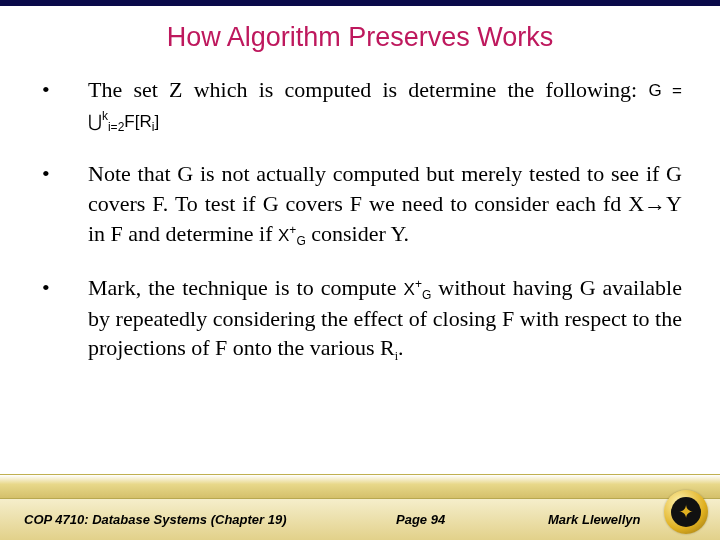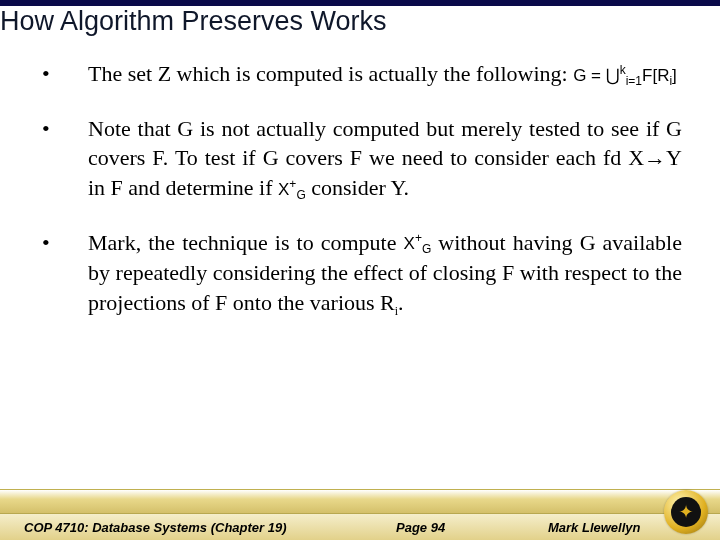--- a/index.html
+++ b/index.html
@@ -10,25 +10,26 @@
     font-family: Georgia, 'Times New Roman', serif;
     position: relative;
     overflow: hidden;
   }
   .top-bar {
     width: 100%;
     height: 6px;
     background: #0a0a4a;
   }
   .title {
-    text-align: left;
-    color: #0f172a;
+    text-align: center;
+    color: #be185d;
     font-family: Arial, Helvetica, sans-serif;
     font-size: 27px;
     font-weight: 400;
+    margin-top: 16px;
     margin-bottom: 22px;
   }
   .content {
     padding: 0 38px 0 42px;
   }
   .bullet-row {
     display: flex;
     margin-bottom: 24px;
   }
   .bullet-mark {
@@ -57,21 +58,21 @@
     bottom: 0;
     left: 0;
     width: 100%;
   }
   .footer-gradient {
     height: 24px;
     background: linear-gradient(to bottom, #fff 0%, #e8d88a 40%, #d4c06a 100%);
     border-top: 1px solid #c0b050;
   }
   .footer-bar {
-    height: 27px;
+    height: 42px;
     background: linear-gradient(to bottom, #f5eecb 0%, #e2d18a 100%);
     border-top: 1px solid #b8a850;
     display: flex;
     align-items: center;
     position: relative;
   }
   .footer-item {
     font-family: Arial, Helvetica, sans-serif;
     font-size: 13px;
     font-weight: bold;
@@ -114,21 +115,21 @@
 
 <div class="top-bar"></div>
 
 <h1 class="title">How Algorithm Preserves Works</h1>
 
 <div class="content">
 
   <div class="bullet-row">
     <div class="bullet-mark">•</div>
     <div class="bullet-text">
-      <span>The set Z which is computed is actually the following:  </span><span class="formula"><span>G = ⋃</span><span class="sup">k</span><span class="sub">i=1</span><span>F[R</span><span class="sub">i</span><span>]</span></span>
+      <span>The set Z which is computed is determine the following:  </span><span class="formula"><span>G = ⋃</span><span class="sup">k</span><span class="sub">i=2</span><span>F[R</span><span class="sub">i</span><span>]</span></span>
     </div>
   </div>
 
   <div class="bullet-row">
     <div class="bullet-mark">•</div>
     <div class="bullet-text">
       <span>Note that G is not actually computed but merely tested to see if G covers F.  To test if G covers F we need to consider each fd X→Y in F and determine if </span><span class="formula"><span>X</span><span class="sup">+</span><span class="sub">G</span></span><span> consider Y.</span>
     </div>
   </div>
 

